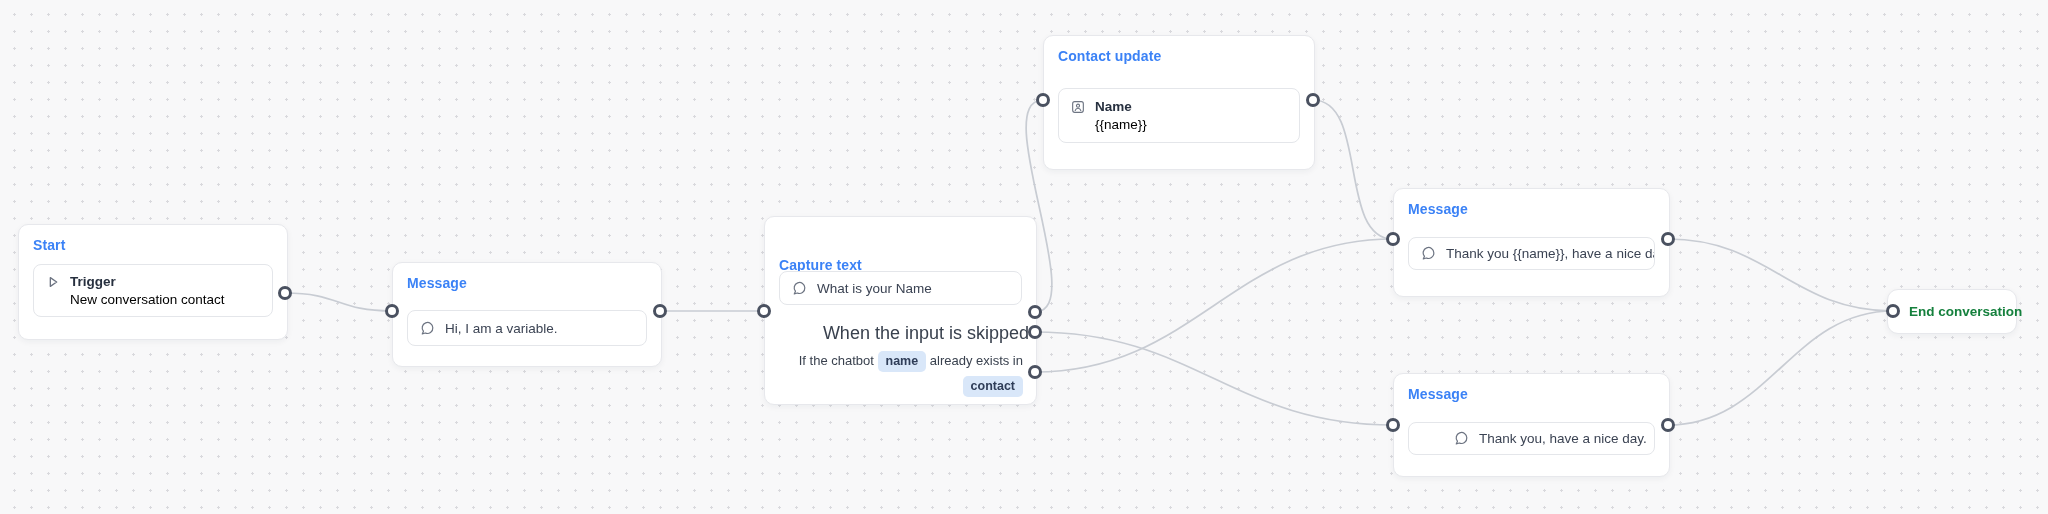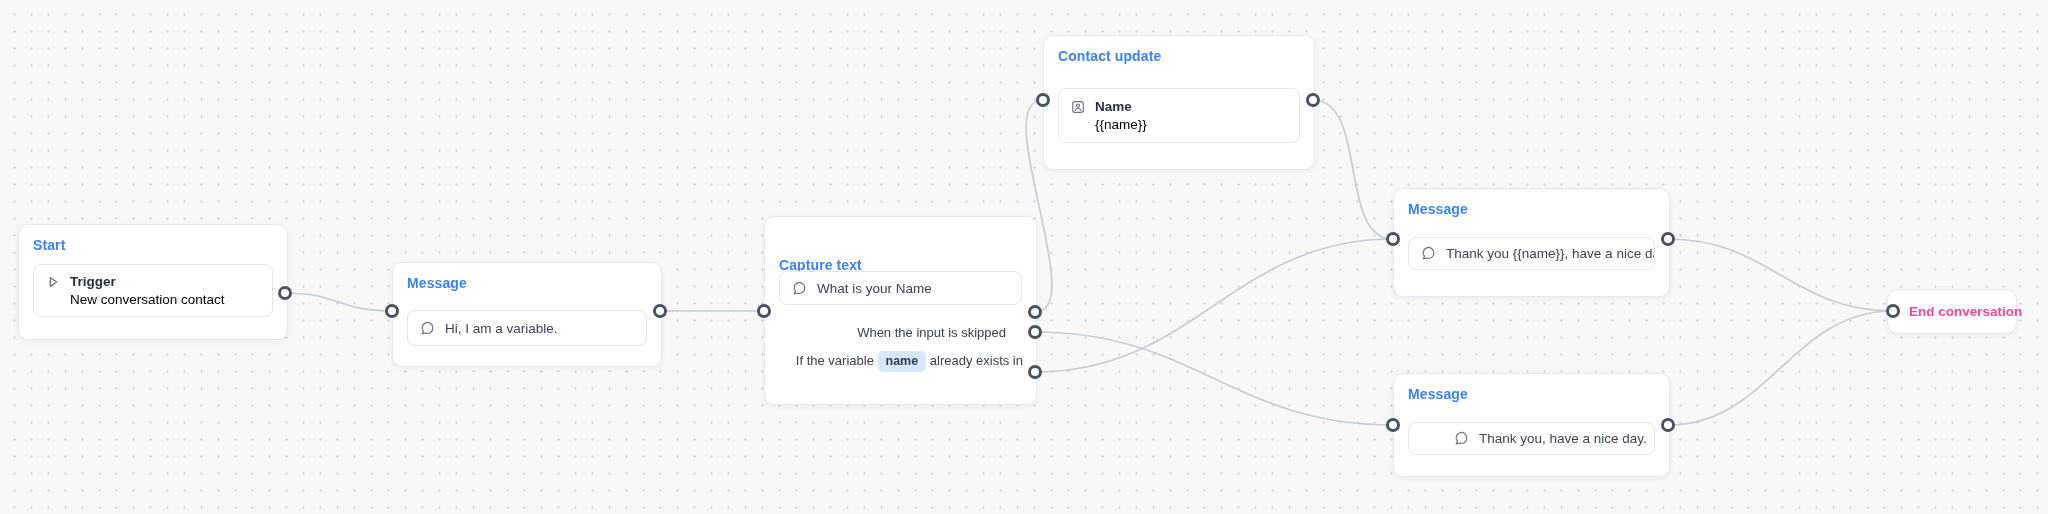--- a/index.html
+++ b/index.html
@@ -25,37 +25,37 @@
     position:absolute;left:14px;right:14px;background:#fff;border:1px solid #e4e6ea;
     border-radius:8px;display:flex;align-items:center;gap:9px;padding:0 11px;
     color:#3b4353;font-size:13.5px;white-space:nowrap;overflow:hidden;
   }
   .item .icon{flex:0 0 auto;display:flex;align-items:center;}
   .item.two-row{align-items:flex-start;}
   .item.two-row .icon{margin-top:1px;}
   .rows .row-label{font-weight:700;color:#27303f;line-height:17px;font-size:13.5px;}
   .rows .row-sub{color:#000000;line-height:18px;font-size:13.5px;margin-top:1px;}
   .cap-skip{
-    position:absolute;right:30px;top:105px;font-size:13px;color:#39414e;line-height:22px;
+    position:absolute;right:7px;top:105px;font-size:18px;color:#39414e;line-height:22px;
     white-space:nowrap;
   }
   .cap-exists{
     position:absolute;right:13px;top:133px;font-size:13px;color:#39414e;line-height:22px;
     text-align:right;white-space:nowrap;
   }
   .cap-exists .line2{margin-top:3px;}
   .pill{
     display:inline-block;padding:2px 8px;border-radius:5px;background:#d9e7f9;
     color:#2f3d58;font-weight:700;font-size:12.5px;line-height:17px;
   }
   .end-node{
     position:absolute;left:1887px;top:289px;width:130px;height:45px;background:#fff;
     border:1px solid #e7e8ec;border-radius:11px;box-shadow:0 2px 6px rgba(25,30,50,.05);
     display:flex;align-items:center;padding-left:21px;box-sizing:border-box;
-    font-size:13.5px;font-weight:700;color:#ec4899;z-index:2;white-space:nowrap;
+    font-size:13.5px;font-weight:700;color:#15803d;z-index:2;white-space:nowrap;
   }
   .port{
     position:absolute;width:14px;height:14px;border-radius:50%;background:#fff;
     border:3.5px solid #4a5160;box-sizing:border-box;transform:translate(-50%,-50%);
     z-index:5;
   }
   svg.glyph{display:block;}
 </style>
 </head>
 <body>
@@ -108,23 +108,26 @@
             <path d="M19.5 11a7.5 7.5 0 1 0-13.2 4.9L4.6 19.6l4.3-1.3A7.5 7.5 0 0 0 19.5 11z"></path>
           </svg>
       </span>
       <span>What is your Name</span>
     </div>
     <div class="cap-skip">
       <span>When the input is skipped</span>
     </div>
     <div class="cap-exists">
       <div class="line1">
-        <span>If the variable</span>
+        <span>If the chatbot</span>
         <span class="pill">name</span>
         <span>already exists in</span>
+      </div>
+      <div class="line2">
+        <span class="pill">contact</span>
       </div>
     </div>
   </div>
 
   <div class="node" style="left:1043px;top:35px;width:270px;height:133px;">
     <div class="node-title">Contact update</div>
     <div class="item two-row" style="top:52px;height:55px;padding-top:9px;box-sizing:border-box;">
       <span class="icon">
         <svg class="glyph" width="16" height="16" viewBox="0 0 24 24" fill="none" stroke="#6d7482" stroke-width="1.7" stroke-linejoin="round" stroke-linecap="round">
             <rect x="4" y="4" width="16" height="16" rx="3"></rect>

